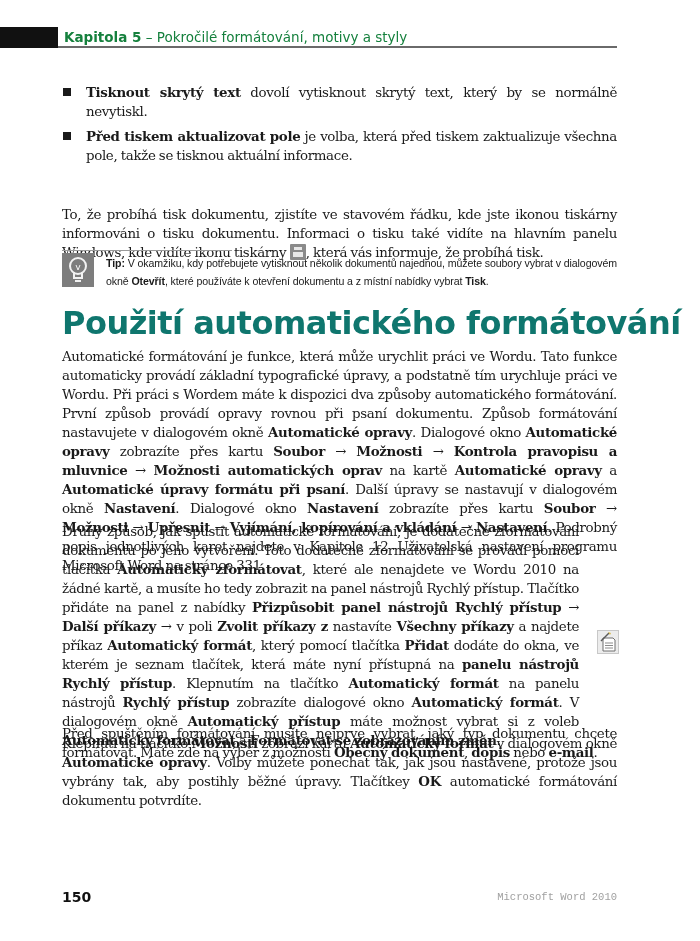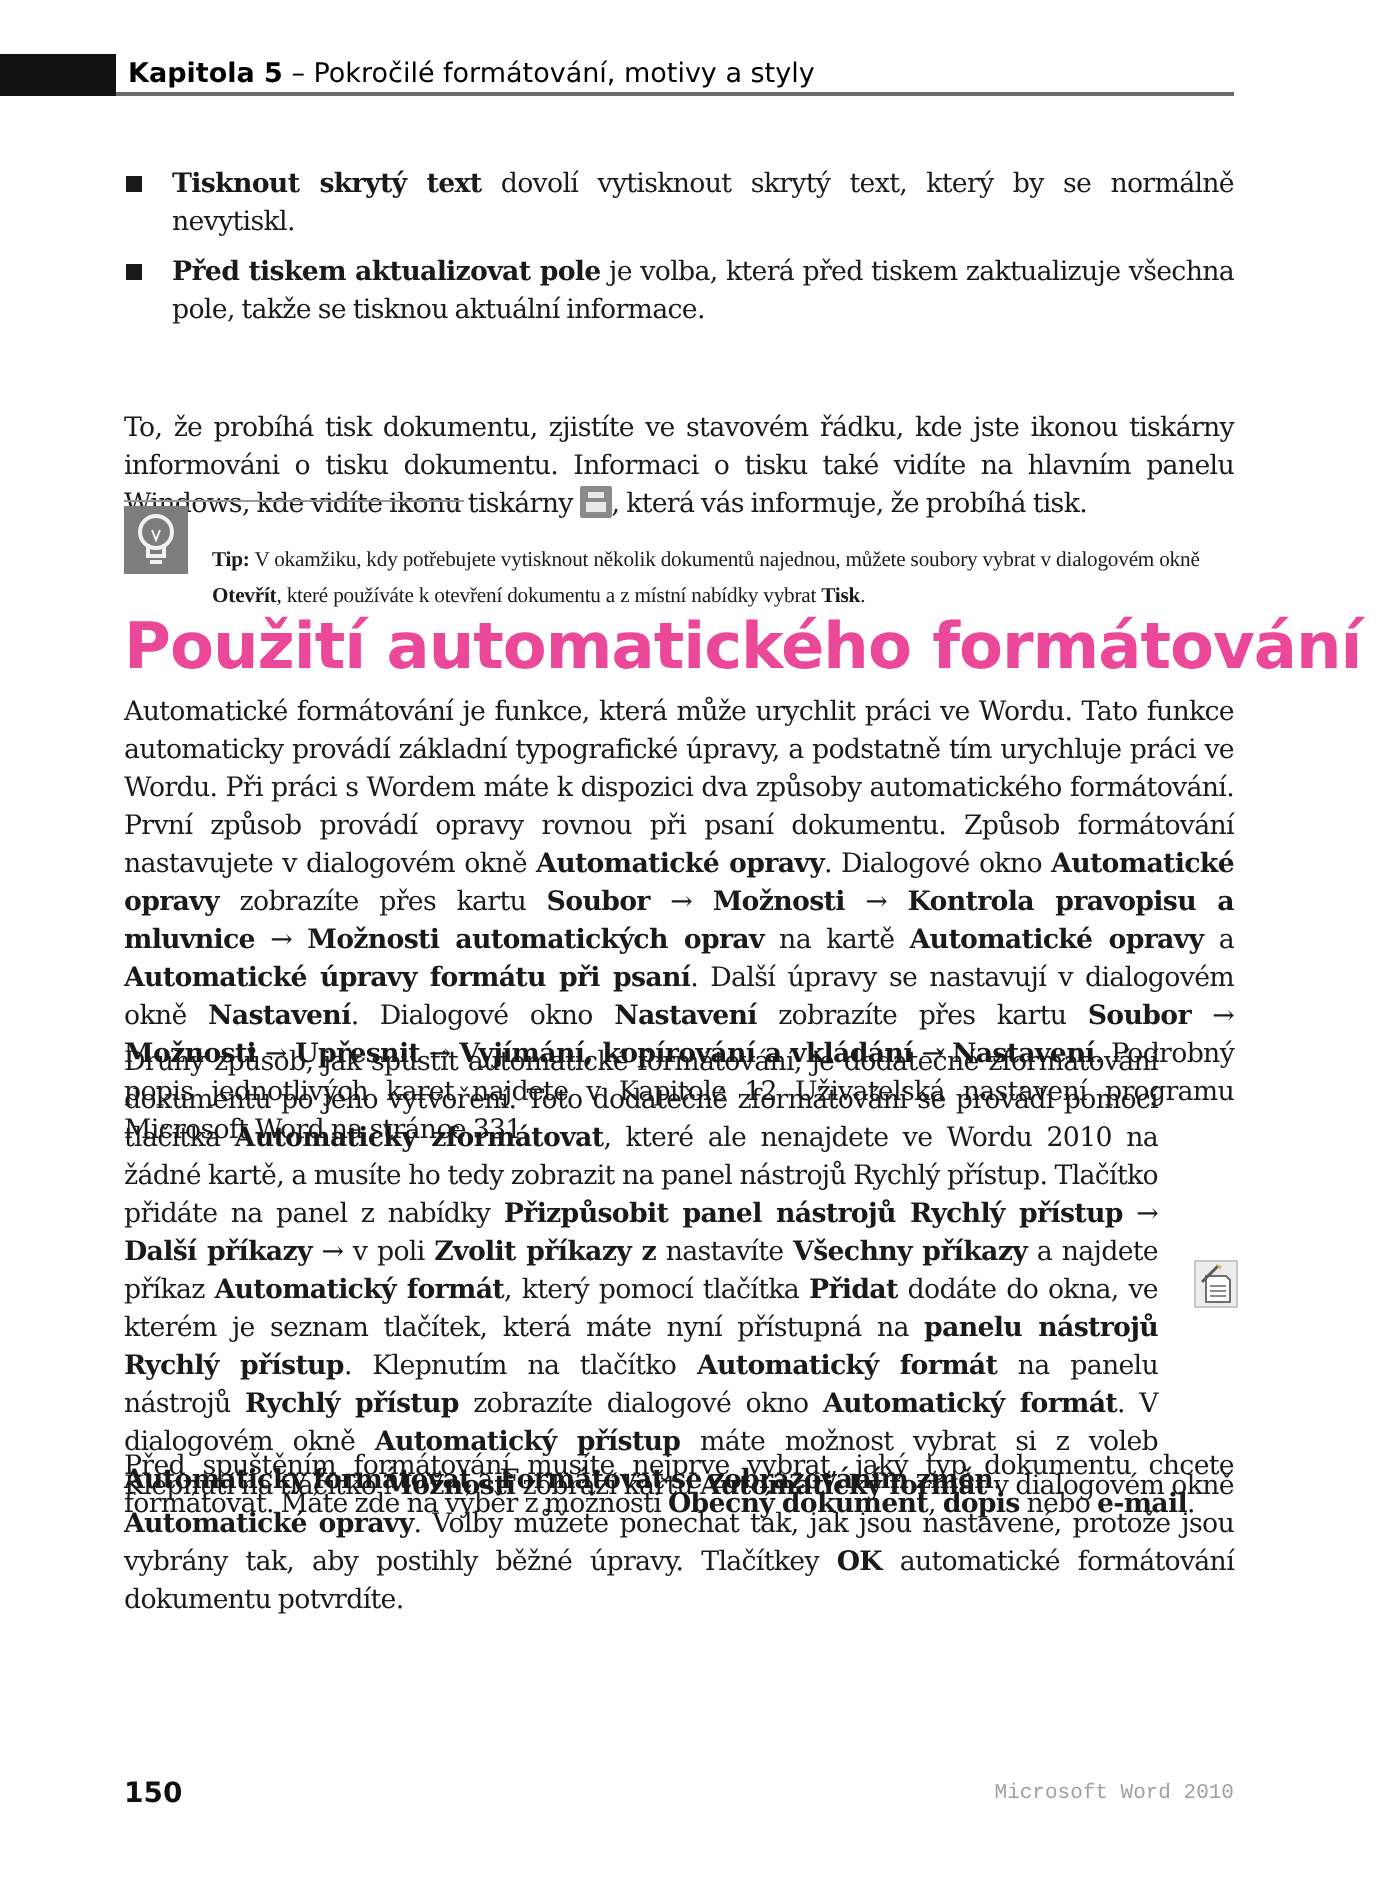--- a/index.html
+++ b/index.html
@@ -1,19 +1,19 @@
 <!DOCTYPE html>
 <html><head>
 <meta charset="utf-8">
 <style>
   html, body { margin: 0; padding: 0; background: #ffffff; }
   body { width: 700px; height: 941px; position: relative; overflow: hidden; color: #1a1a1a; }
 
   .header-block { position: absolute; left: 0; top: 27px; width: 58px; height: 21px; background: #111111; }
-  .header-title { position: absolute; left: 64px; top: 27px; font-family: "DejaVu Sans", sans-serif; font-size: 13.5px; line-height: 21px; color: #000000; white-space: nowrap; }
+  .header-title { position: absolute; left: 64px; top: 27px; font-family: "DejaVu Sans", sans-serif; font-size: 13.5px; line-height: 21px; color: #15803d; white-space: nowrap; }
   .header-title b { font-weight: bold; }
   .header-rule { position: absolute; left: 58px; top: 46px; width: 559px; height: 2px; background: #6a6a6a; }
 
   .body-text { font-family: "DejaVu Serif", serif; font-size: 13.4px; line-height: 19px; color: #1a1a1a; text-align: justify; letter-spacing: -0.35px; word-spacing: -0.5px; }
   .body-text b { font-weight: bold; }
 
   .bullets { position: absolute; left: 62px; top: 83px; width: 555px; margin: 0; padding: 0; list-style: none; }
   .bullets li { position: relative; padding-left: 24px; margin-bottom: 6px; }
   .bullet-sq { position: absolute; left: 1px; top: 5px; width: 8px; height: 8px; background: #1a1a1a; }
 
@@ -23,24 +23,24 @@
   .p3 { top: 522px; }
   .p4 { top: 724px; }
   .p5 { top: 734px; }
 
   .printer-icon { display: inline-block; width: 16px; height: 16px; background: #8a8a8a; vertical-align: -3px; position: relative; border-radius: 1px; }
   .printer-icon::before { content: ""; position: absolute; left: 4px; top: 3px; width: 8px; height: 3px; background: #e8e8e8; }
   .printer-icon::after { content: ""; position: absolute; left: 3px; top: 8px; width: 10px; height: 5px; background: #e8e8e8; }
 
   .tip-rule { position: absolute; left: 62px; top: 250px; width: 170px; height: 1px; background: #9a9a9a; }
   .tip-icon { position: absolute; left: 62px; top: 253px; width: 32px; height: 34px; background: #7d7d7d; }
-  .tip-text { position: absolute; left: 106px; top: 272px; width: 520px; font-family: Liberation Serif, serif; font-size: 10.6px; line-height: 18px; color: #1a1a1a; letter-spacing: -0.1px; }
+  .tip-text { position: absolute; left: 106px; top: 254px; width: 520px; font-family: Liberation Sans, sans-serif; font-size: 10.6px; line-height: 18px; color: #1a1a1a; letter-spacing: -0.1px; }
   .tip-text b { font-weight: bold; }
 
-  .section-title { position: absolute; left: 62px; top: 303px; font-family: "DejaVu Sans", sans-serif; font-weight: bold; font-size: 32px; line-height: 40px; color: #ec4899; letter-spacing: -0.5px; white-space: nowrap; }
+  .section-title { position: absolute; left: 62px; top: 303px; font-family: "DejaVu Sans", sans-serif; font-weight: bold; font-size: 32px; line-height: 40px; color: #0f766e; letter-spacing: -0.5px; white-space: nowrap; }
 
   .autoformat-icon { position: absolute; left: 597px; top: 630px; width: 22px; height: 24px; }
 
   .page-number { position: absolute; left: 62px; top: 889px; font-family: "DejaVu Sans", sans-serif; font-weight: bold; font-size: 14px; color: #111; text-align: center; }
   .footer-title { position: absolute; right: 83px; top: 891px; font-family: Liberation Mono, monospace; font-size: 10.5px; color: #a0a0a0; }
 </style>
 </head>
 <body>
 
 <div class="header-block"></div>

